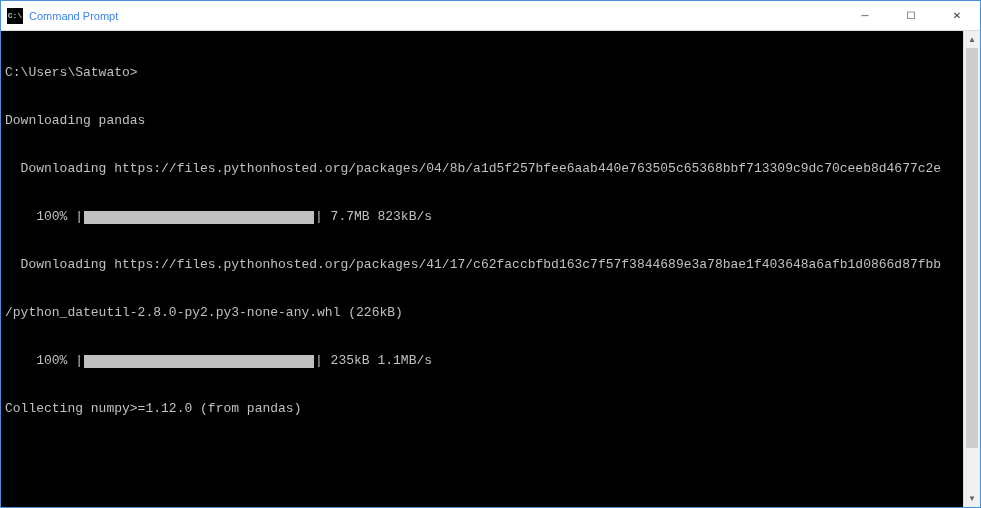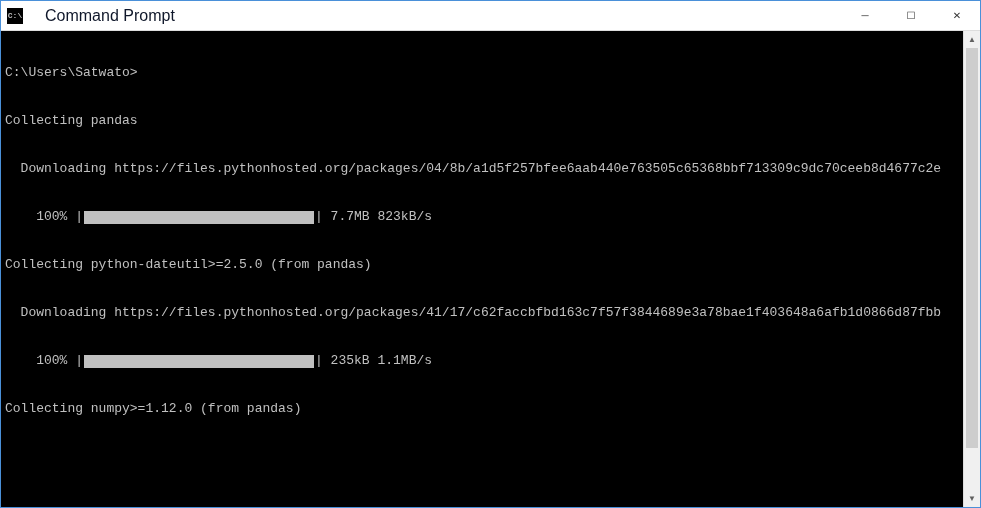--- a/index.html
+++ b/index.html
@@ -28,24 +28,23 @@
       margin-right: 6px;
       display: flex;
       align-items: center;
       justify-content: center;
       color: #c0c0c0;
       font-size: 8px;
       font-family: 'Courier New', monospace;
       font-weight: bold;
     }
     .titlebar-title {
-      font-size: 16px;
-      color: #0f172a;
+      font-size: 11px;
+      color: #3b82f6;
       flex: 1;
-      margin-left: 16px;
     }
     .titlebar-controls {
       display: flex;
       height: 100%;
     }
     .titlebar-btn {
       width: 46px;
       height: 100%;
       display: flex;
       align-items: center;
@@ -123,25 +122,25 @@
   <div class="titlebar-controls">
     <div class="titlebar-btn">─</div>
     <div class="titlebar-btn">☐</div>
     <div class="titlebar-btn close">✕</div>
   </div>
 </div>
 
 <div class="terminal-wrap">
   <div class="terminal">
     <div class="line"><span class="prompt-text">C:\Users\Satwato&gt;</span></div>
-    <div class="line">Collecting pandas</div>
+    <div class="line">Downloading pandas</div>
     <div class="line">  Downloading https://files.pythonhosted.org/packages/04/8b/a1d5f257bfee6aab440e763505c65368bbf713309c9dc70ceeb8d4677c2e</div>
     <div class="progress-row"><span>    100% |</span><span class="progress-bar"></span><span>| 7.7MB 823kB/s</span></div>
-    <div class="line">Collecting python-dateutil&gt;=2.5.0 (from pandas)</div>
     <div class="line">  Downloading https://files.pythonhosted.org/packages/41/17/c62faccbfbd163c7f57f3844689e3a78bae1f403648a6afb1d0866d87fbb</div>
+    <div class="line">/python_dateutil-2.8.0-py2.py3-none-any.whl (226kB)</div>
     <div class="progress-row"><span>    100% |</span><span class="progress-bar"></span><span>| 235kB 1.1MB/s</span></div>
     <div class="line">Collecting numpy&gt;=1.12.0 (from pandas)</div>
     
     
     
     
     
     
     
     

